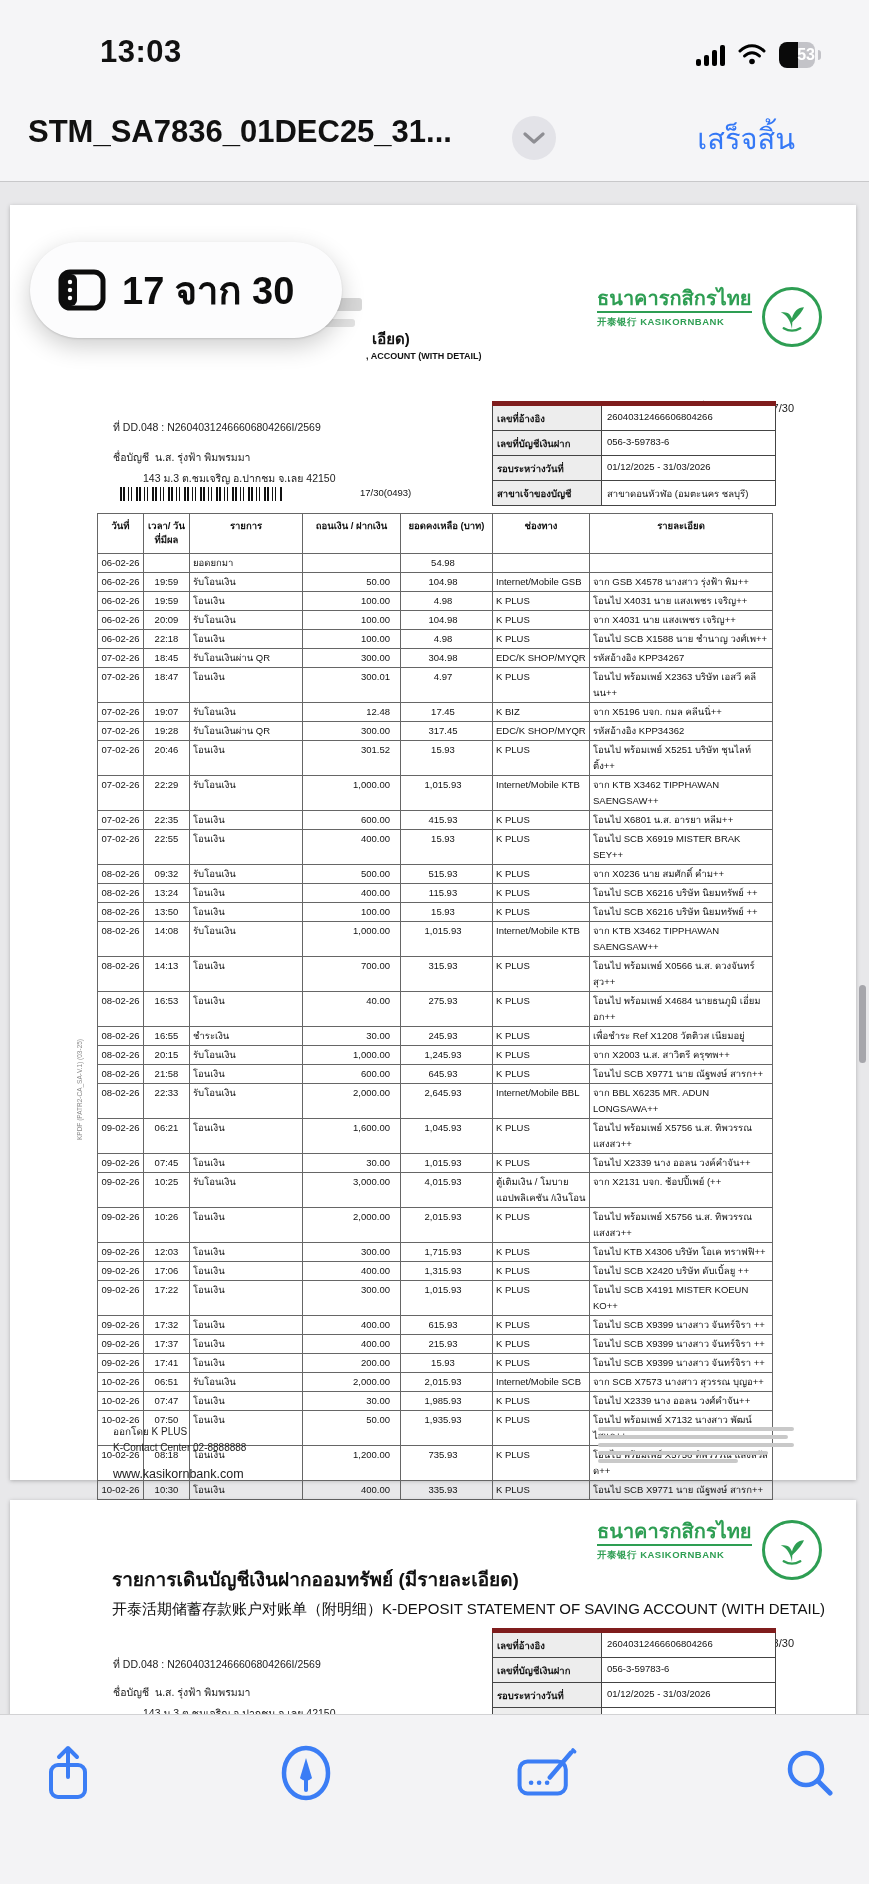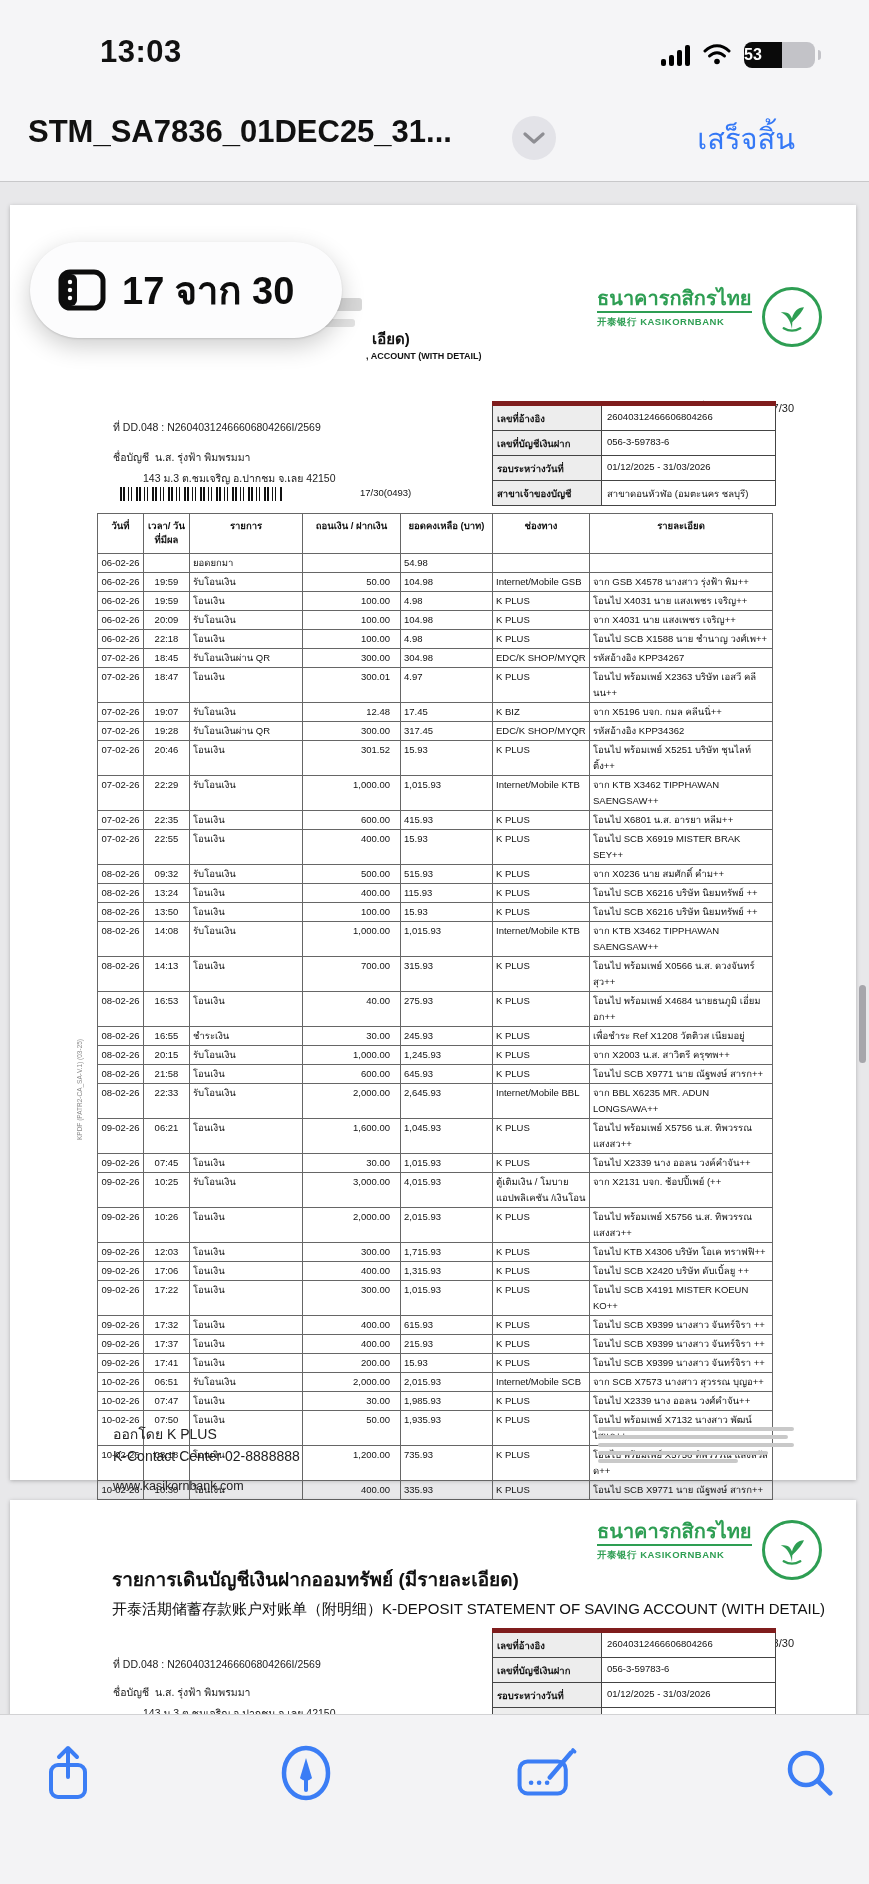--- a/index.html
+++ b/index.html
@@ -4,23 +4,23 @@
 <style>
   html,body{margin:0;padding:0;background:#222;}
   .screen{position:relative;width:869px;height:1884px;background:#f5f5f7;overflow:hidden;
           font-family:"Liberation Sans","DejaVu Sans",sans-serif;color:#111;}
   
   .statusbar{position:absolute;top:0;left:0;right:8px;height:108px;}
   .time{position:absolute;left:100px;top:34px;font-size:31px;font-weight:bold;letter-spacing:.5px;}
   .sticons{position:absolute;right:40px;top:42px;display:flex;align-items:center;gap:13px;}
   .cellbars{display:flex;align-items:flex-end;gap:3px;height:22px;}
   .cellbars i{display:block;width:5px;background:#000;border-radius:2px;}
-  .battery{position:relative;width:71px;height:26px;border-radius:8px;overflow:hidden;
+  .battery{position:relative;width:36px;height:26px;border-radius:8px;overflow:hidden;
            background:linear-gradient(90deg,#0a0a0a 0 53%,#c3c3c8 53% 100%);
-           display:flex;align-items:center;justify-content:flex-start;}
+           display:flex;align-items:center;justify-content:flex-end;}
   .battery span{color:#fff;font-size:16px;font-weight:bold;}
   .batnub{width:3px;height:10px;background:#c3c3c8;border-radius:0 3px 3px 0;margin-left:-10px;}
   
   .navbar{position:absolute;top:100px;left:0;right:0;height:82px;}
   .doc-title{position:absolute;left:28px;top:14px;width:475px;font-size:31px;font-weight:bold;
              white-space:nowrap;overflow:hidden;}
   .chev-btn{position:absolute;left:512px;top:16px;width:44px;height:44px;border-radius:50%;
             background:#e3e3e8;display:flex;align-items:center;justify-content:center;}
   .done-btn{position:absolute;right:74px;top:16px;font-size:29px;color:#3478f6;}
   .hairline{position:absolute;left:0;right:0;height:1px;background:#c8c8ca;}
@@ -50,23 +50,23 @@
   .barcode{height:14px;background:repeating-linear-gradient(90deg,
      #111 0 2px,#fff 2px 3px,#111 3px 5px,#fff 5px 8px,#111 8px 9px,#fff 9px 11px,
      #111 11px 12px,#fff 12px 16px);}
   
   .txn{position:absolute;left:87px;top:308px;width:675px;border-collapse:collapse;table-layout:fixed;}
   .txn th,.txn td{border:1px solid #666;font-size:9.5px;vertical-align:top;}
   .txn th{font-weight:bold;text-align:center;padding:5px 2px;line-height:1.5;background:#fff;}
   .txn td{padding:1px 3px;line-height:16px;}
   .txn td:nth-child(1),.txn td:nth-child(2){text-align:center;}
   .txn td:nth-child(4){text-align:right;padding-right:10px;}
-  .txn td:nth-child(5){text-align:left;padding-right:10px;}
-  
-  .foot-line{font-size:14px;color:#222;line-height:1.55;}
+  .txn td:nth-child(5){text-align:center;padding-right:10px;}
+  
+  .foot-line{font-size:10px;color:#222;line-height:1.55;}
   .web{font-size:12.5px;margin-top:10px;}
   .fineprint i{display:block;height:4px;background:#c9c9c9;margin-bottom:4px;border-radius:2px;}
   .sidenote{position:absolute;font-size:6.5px;color:#8a8a8a;transform:rotate(-90deg);
             transform-origin:left top;white-space:nowrap;}
   
   .pill{position:absolute;left:30px;top:60px;width:312px;height:96px;border-radius:48px;
         background:#fcfcfd;box-shadow:0 8px 24px rgba(0,0,0,.20),0 1px 2px rgba(0,0,0,.12);
         display:flex;align-items:center;gap:16px;padding-left:28px;box-sizing:border-box;}
   .pill-label{font-size:38px;font-weight:bold;color:#0d0d0d;}
   

